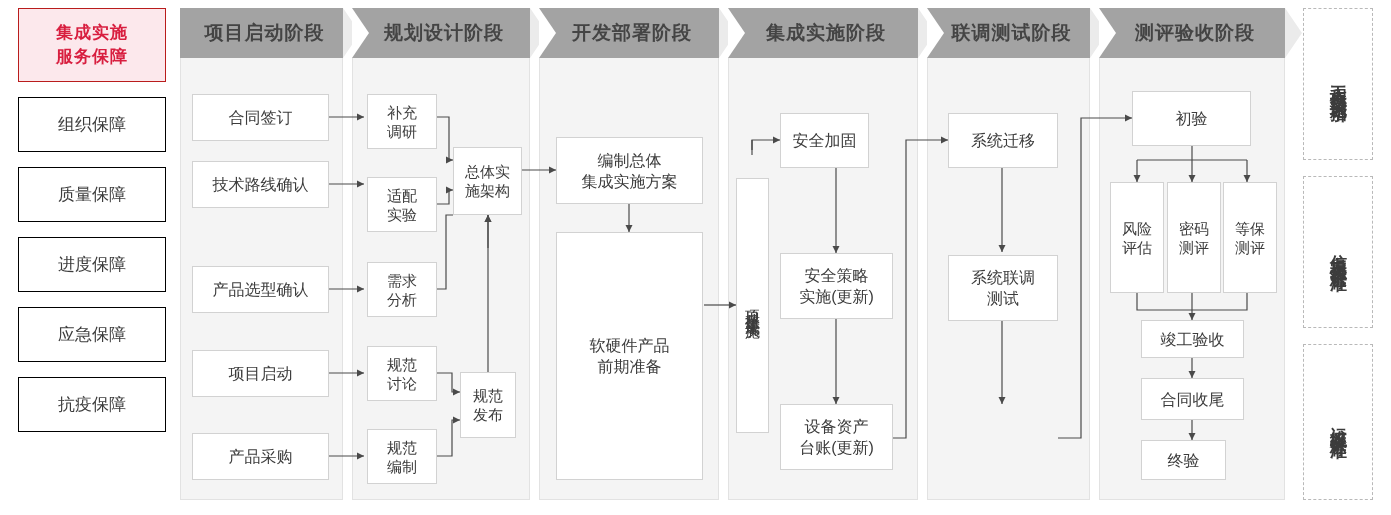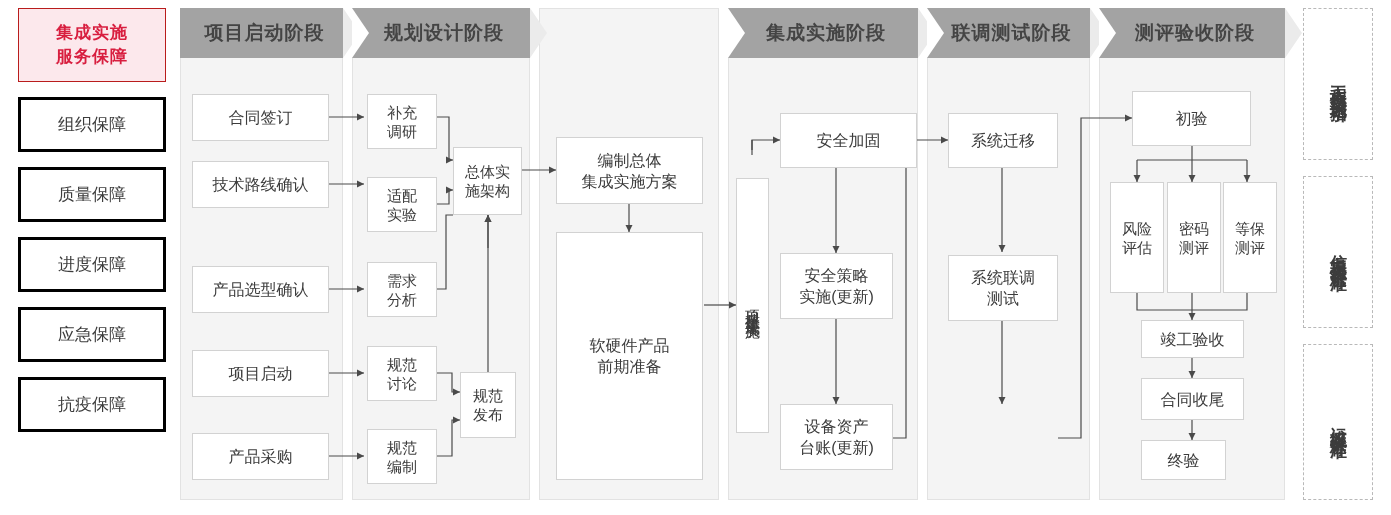--- a/index.html
+++ b/index.html
@@ -20,21 +20,21 @@
   }
   .left-title {
     width:148px; height:74px;
     background:#fce8ec; border:1px solid #b91c1c;
     display:flex; flex-direction:column; align-items:center; justify-content:center;
     color:#d81e3f; font-weight:bold; font-size:17px; line-height:24px;
     letter-spacing:1px;
   }
   .left-item {
     width:148px; height:55px; margin-top:15px;
-    border:3px solid #000000;
+    border:1px solid #000000;
     display:flex; align-items:center; justify-content:center;
     font-size:17px; color:#3c3c3c; background:#fff;
   }
 
   
   .band {
     position:absolute; top:8px;
     background:#f4f4f4;
     border:1px solid #e2e2e2;
   }
@@ -131,20 +131,23 @@
   <div class="band" style="left:728px; width:190px; height:492px;"></div>
   <div class="band" style="left:927px; width:163px; height:492px;"></div>
   <div class="band" style="left:1099px; width:186px; height:492px;"></div>
 
   <div class="chev first" style="left:180px; width:163px;">
     <span class="lbl">项目启动阶段</span>
   </div>
   <div class="chev" style="left:352px; width:178px;">
     <span class="lbl">规划设计阶段</span>
   </div>
+  <div class="chev" style="left:539px; width:180px;">
+    <span class="lbl">开发部署阶段</span>
+  </div>
   <div class="chev" style="left:728px; width:190px;">
     <span class="lbl">集成实施阶段</span>
   </div>
   <div class="chev" style="left:927px; width:163px;">
     <span class="lbl">联调测试阶段</span>
   </div>
   <div class="chev" style="left:1099px; width:186px;">
     <span class="lbl">测评验收阶段</span>
   </div>
 
@@ -257,21 +260,21 @@
     <span>集成实施方案</span>
   </div>
   <div class="node" style="left:556px; top:232px; width:147px; height:248px; flex-direction:column;">
     <span>软硬件产品</span>
     <span>前期准备</span>
   </div>
 
   <div class="node vtext" style="left:736px; top:178px; width:33px; height:255px;">
     <span>项目整体集成实施</span>
   </div>
-  <div class="node" style="left:780px; top:113px; width:137px; height:55px;">
+  <div class="node" style="left:780px; top:113px; width:89px; height:55px;">
     <span>安全加固</span>
   </div>
   <div class="node" style="left:780px; top:253px; width:113px; height:66px; flex-direction:column;">
     <span>安全策略</span>
     <span>实施(更新)</span>
   </div>
   <div class="node" style="left:780px; top:404px; width:113px; height:66px; flex-direction:column;">
     <span>设备资产</span>
     <span>台账(更新)</span>
   </div>

